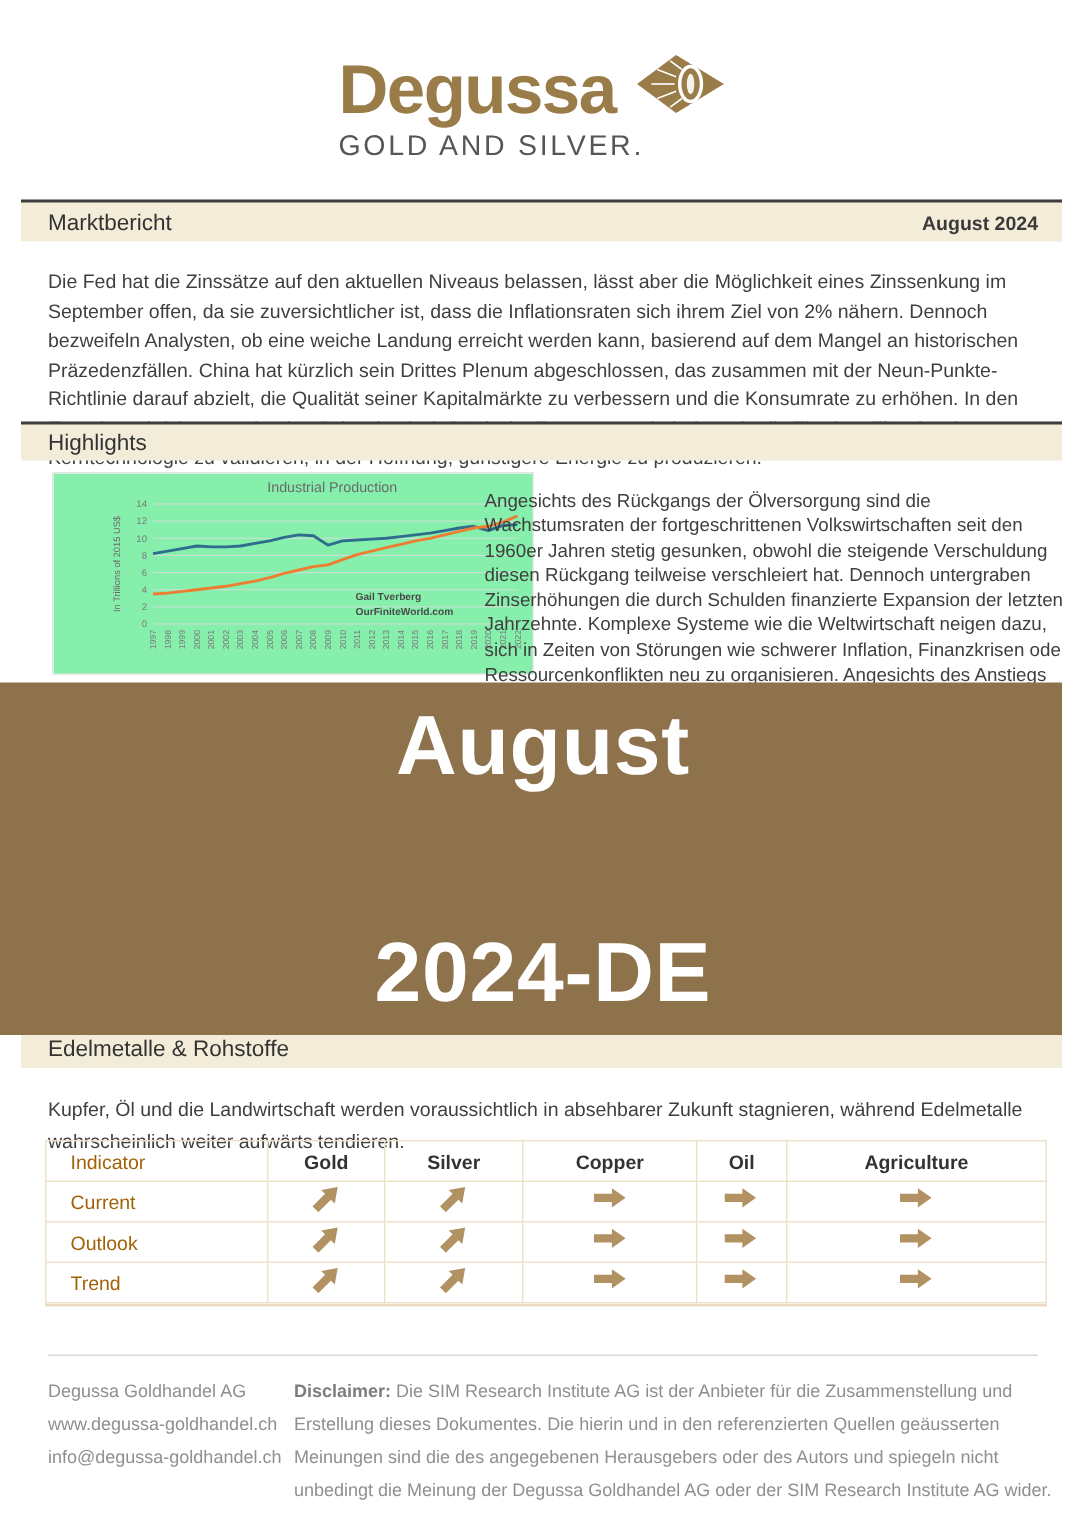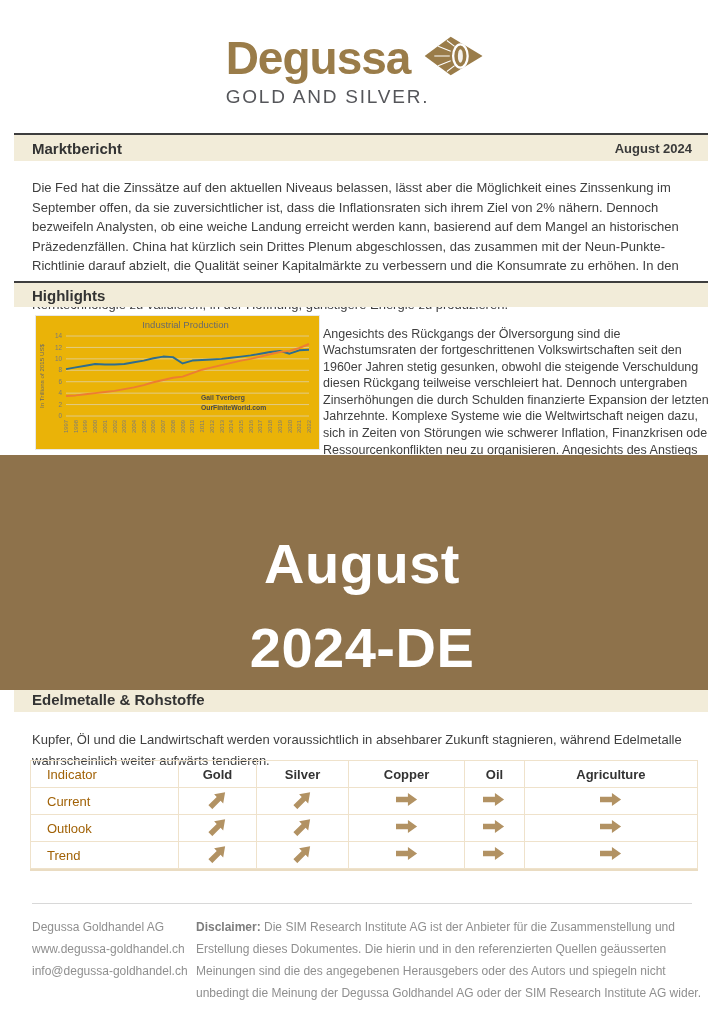--- a/index.html
+++ b/index.html
@@ -10,38 +10,38 @@
   .logo{position:absolute;top:34px;left:50%;transform:translateX(-50%);text-align:left;}
   .logo-row{display:flex;align-items:center;}
   .brand{font-size:46px;font-weight:bold;color:#9a7c49;letter-spacing:-1px;line-height:1;}
   .logo-icon{margin-left:14px;}
   .tagline{font-size:19px;color:#55565a;letter-spacing:1.8px;margin-top:4px;font-weight:500;}
 
   
   .bar{position:absolute;left:14px;width:696px;background:#f2ecd9;border-top:2px solid #3e3e3e;
        box-sizing:border-box;display:flex;align-items:center;justify-content:space-between;
        padding:0 18px;}
-  .bar-title{font-size:15px;font-weight:700;color:#333333;}
+  .bar-title{font-size:15px;font-weight:400;color:#333333;}
   .bar-date{font-size:13px;font-weight:bold;color:#3a3a3a;}
   .bar-mb{top:133px;height:28px;}
   .bar-hl{top:281px;height:26px;}
   .bar-em{top:684px;height:28px;z-index:1;}
 
   .para{position:absolute;color:#3f3f3f;}
   .p-market{left:32px;top:165px;width:662px;font-size:13px;line-height:19.5px;}
   .p-highlights{left:323px;top:313px;width:390px;font-size:12.5px;line-height:16.6px;}
   .p-commod{left:32px;top:716px;width:662px;font-size:13px;line-height:21px;}
 
   
-  .chart-box{position:absolute;left:35px;top:315px;width:283px;height:133px;background:#eab308;
-             border:1px solid #e8e8e8;box-sizing:content-box;}
+  .chart-box{position:absolute;left:35px;top:315px;width:283px;height:133px;background:#86efac;
+             border:1px solid #e8e8e8;box-sizing:content-box;padding-left:36px;}
 
   
   .banner{position:absolute;left:0;top:455px;width:724px;height:235px;background:#8e724b;z-index:5;
-          display:flex;flex-direction:column;align-items:center;justify-content:flex-end;}
+          display:flex;flex-direction:column;align-items:center;justify-content:space-between;}
   .banner-line{color:#ffffff;font-size:56px;font-weight:bold;line-height:84px;letter-spacing:0.5px;}
 
   
   .tbl{position:absolute;left:30px;top:760px;width:668px;border-collapse:collapse;
        box-shadow:0 2px 0 #eadcc2;}
   .tbl th,.tbl td{border:1px solid #efe2cb;height:27px;box-sizing:border-box;}
   .tbl th{font-size:13px;font-weight:600;color:#333333;text-align:center;}
   .tbl td{text-align:center;}
   .tbl .c-label{width:148px;text-align:left;padding-left:16px;font-size:13px;color:#a16207;font-weight:normal;}
   .arrow{display:inline-block;line-height:0;}

